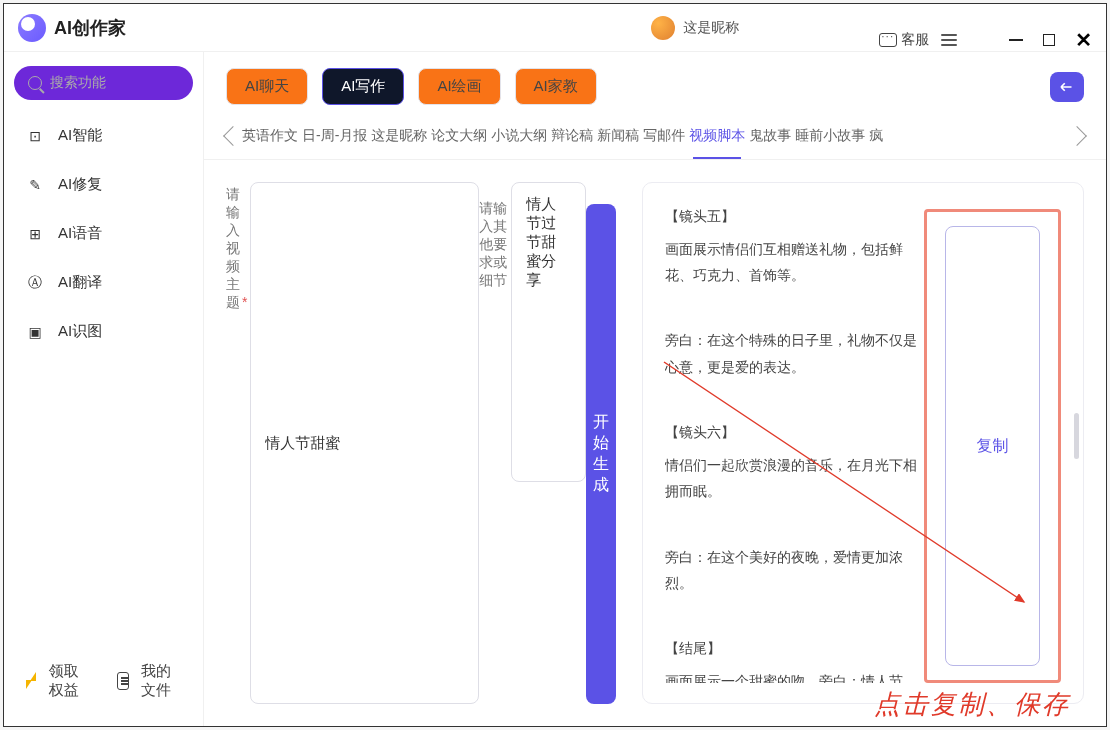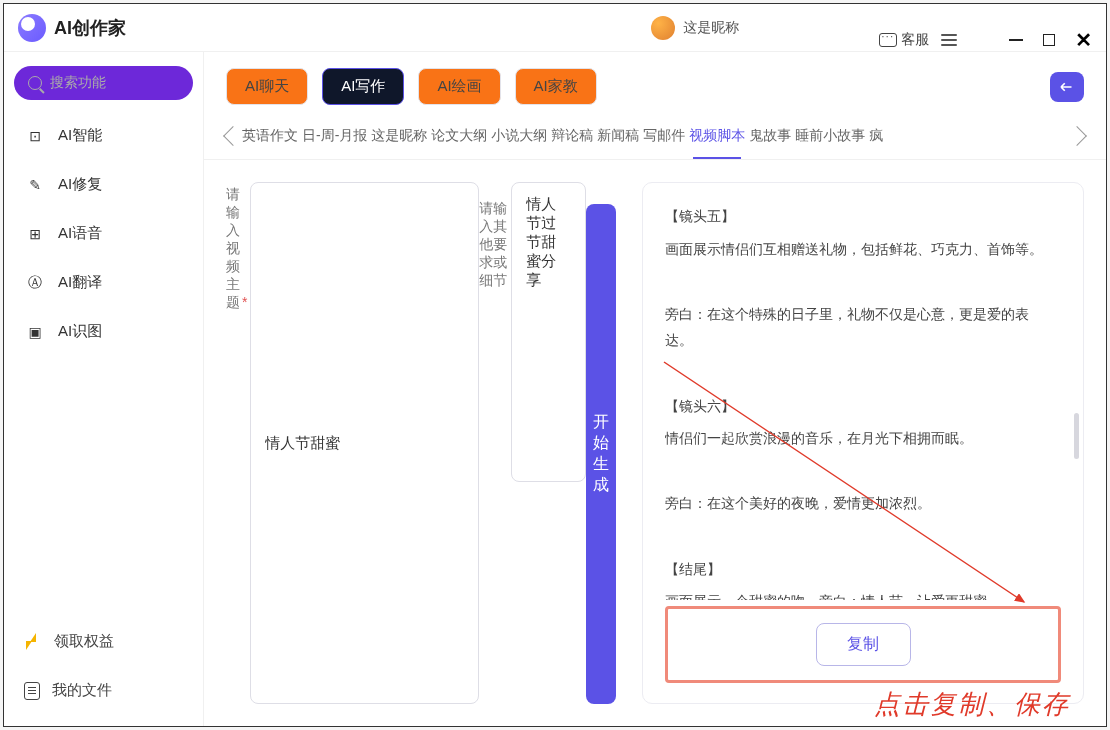--- a/index.html
+++ b/index.html
@@ -25,21 +25,21 @@
 .win-close { font-size:20px; font-weight:700; line-height:1; }
 
 .body-area { flex:1; display:flex; min-height:0; }
 .sidebar { width:200px; border-right:1px solid #f0f0f0; padding:14px 10px; display:flex; flex-direction:column; }
 .search-box { display:flex; align-items:center; gap:8px; background:#6d28d9; border-radius:20px; padding:8px 14px; color:#aaa; font-size:14px; }
 .search-icon { width:14px; height:14px; border:1.5px solid #aaa; border-radius:50%; position:relative; }
 .search-icon::after { content:""; position:absolute; width:6px; height:1.5px; background:#aaa; transform:rotate(45deg); bottom:-2px; right:-4px; }
 .nav-list { margin-top:14px; display:flex; flex-direction:column; gap:6px; }
 .nav-item { display:flex; align-items:center; gap:12px; padding:12px 10px; border-radius:8px; font-size:15px; color:#333; cursor:pointer; }
 .nav-icon { width:22px; height:18px; display:inline-flex; align-items:center; justify-content:center; font-size:14px; color:#333; }
-.sidebar-bottom { margin-top:auto; display:flex; flex-direction:column; gap:6px; }
+.sidebar-bottom { margin-top:auto; display:flex; gap:6px; }
 .bottom-item { display:flex; align-items:center; gap:12px; padding:12px 10px; font-size:15px; color:#444; cursor:pointer; }
 .bolt-icon { width:18px; height:18px; position:relative; }
 .bolt-icon::before { content:""; position:absolute; left:6px; top:0; border-left:6px solid transparent; border-right:0 solid transparent; border-bottom:9px solid #f5b400; }
 .bolt-icon::after { content:""; position:absolute; left:2px; top:8px; border-left:0; border-right:6px solid transparent; border-top:9px solid #f5b400; }
 .file-icon { width:16px; height:18px; border:1.5px solid #444; border-radius:3px; position:relative; }
 .file-icon::after { content:""; position:absolute; top:4px; left:3px; width:8px; height:1.5px; background:#444; box-shadow:0 3px 0 #444, 0 6px 0 #444; }
 
 .main { flex:1; display:flex; flex-direction:column; background:#fff; min-width:0; position:relative; }
 .top-tabs { display:flex; gap:14px; padding:16px 22px 10px; align-items:center; }
 .top-tab { padding:8px 18px; border:1px solid #e3e3ea; border-radius:8px; font-size:15px; color:#444; cursor:pointer; background:#f97316; }
@@ -55,21 +55,21 @@
 .sub-tab.active::after { content:""; position:absolute; left:10%; right:10%; bottom:-8px; height:2px; background:#5b52e6; }
 
 .content { flex:1; display:flex; gap:26px; padding:22px; min-height:0; }
 .left-col { width:390px; display:flex; flex-direction:row; }
 .form-label { font-size:14px; color:#777; margin:4px 0 10px; }
 .required { color:#e05050; margin-left:2px; }
 .text-input { border:1px solid #dedee6; border-radius:8px; padding:12px 14px; font-size:15px; color:#333; background:#fff; }
 .textarea { border:1px solid #dedee6; border-radius:8px; padding:12px 14px; font-size:15px; color:#333; height:300px; resize:none; }
 .generate-btn { margin:22px auto 0; width:130px; padding:12px 0; background:#5b52e6; color:#fff; border:none; border-radius:8px; font-size:16px; cursor:pointer; }
 
-.right-col { flex:1; border:1px solid #ececf2; border-radius:10px; padding:20px 22px; display:flex; flex-direction:column; min-height:0; position:relative;justify-content:space-between; }
+.right-col { flex:1; border:1px solid #ececf2; border-radius:10px; padding:20px 22px; display:flex; flex-direction:row; min-height:0; position:relative;justify-content:space-between; }
 .output-body { font-size:14px; color:#444; line-height:1.9; overflow-y:auto; flex:1; padding-right:6px; }
 .output-body p { margin-bottom:6px; }
 .scroll-ind { position:absolute; right:4px; top:230px; width:5px; height:46px; background:#d7d7de; border-radius:3px; }
 .action-box { border:3px solid #f08a7a; border-radius:4px; padding:14px 18px; display:flex; justify-content:center; gap:30px; margin-top:6px; }
 .copy-btn { width:95px; padding:10px 0; border:1px solid #b8b6e8; background:#fff; color:#5b52e6; border-radius:8px; font-size:16px; cursor:pointer; }
 .save-btn { width:120px; padding:10px 0; border:none; background:#5b52e6; color:#fff; border-radius:8px; font-size:16px; cursor:pointer; }
 
 .annot-arrow { position:absolute; left:450px; top:300px; pointer-events:none; }
 .annot-text { position:absolute; left:670px; bottom:4px; font-size:26px; font-style:italic; font-family:"KaiTi","STKaiti",serif; color:#e03a2a; letter-spacing:2px; pointer-events:none; }
 </style>

